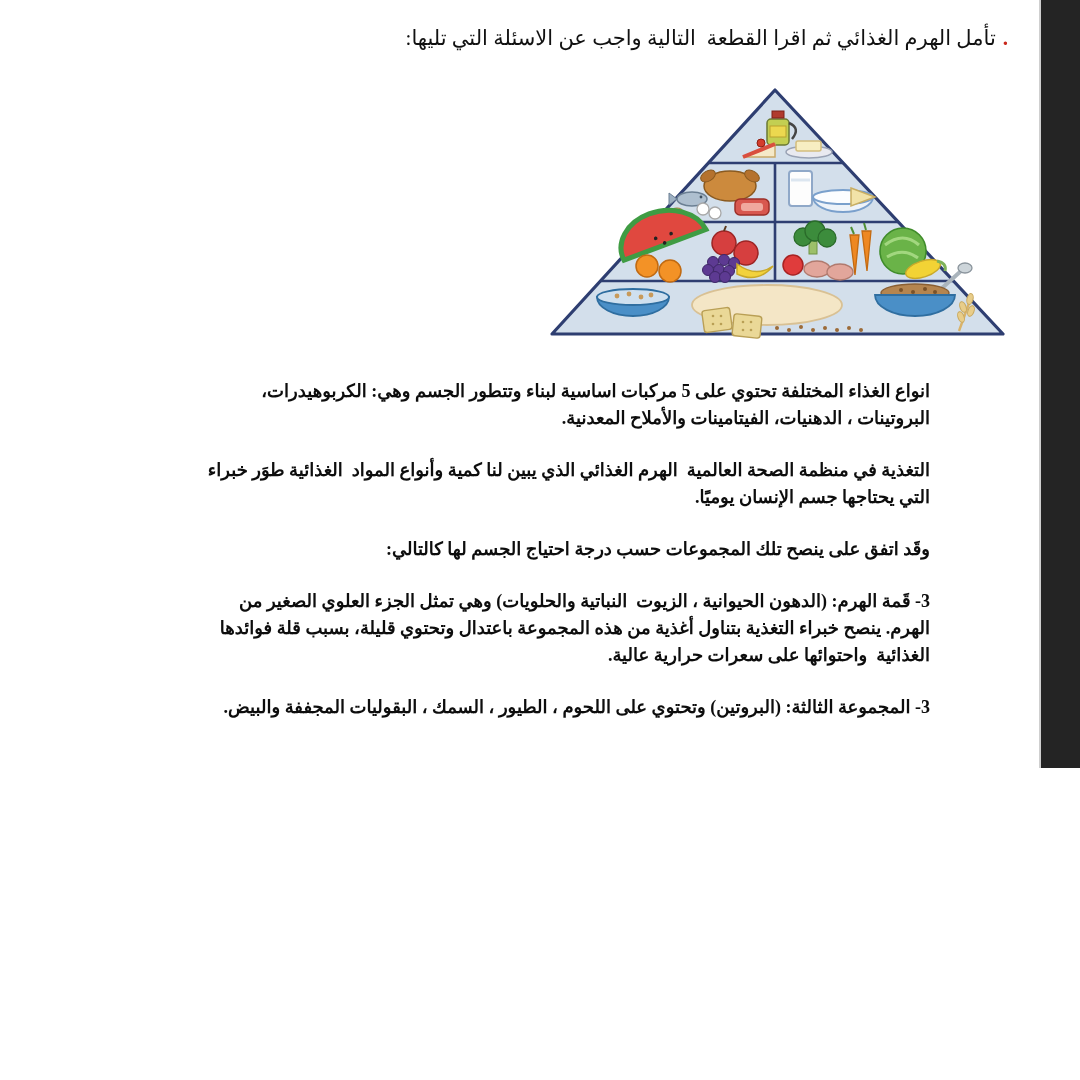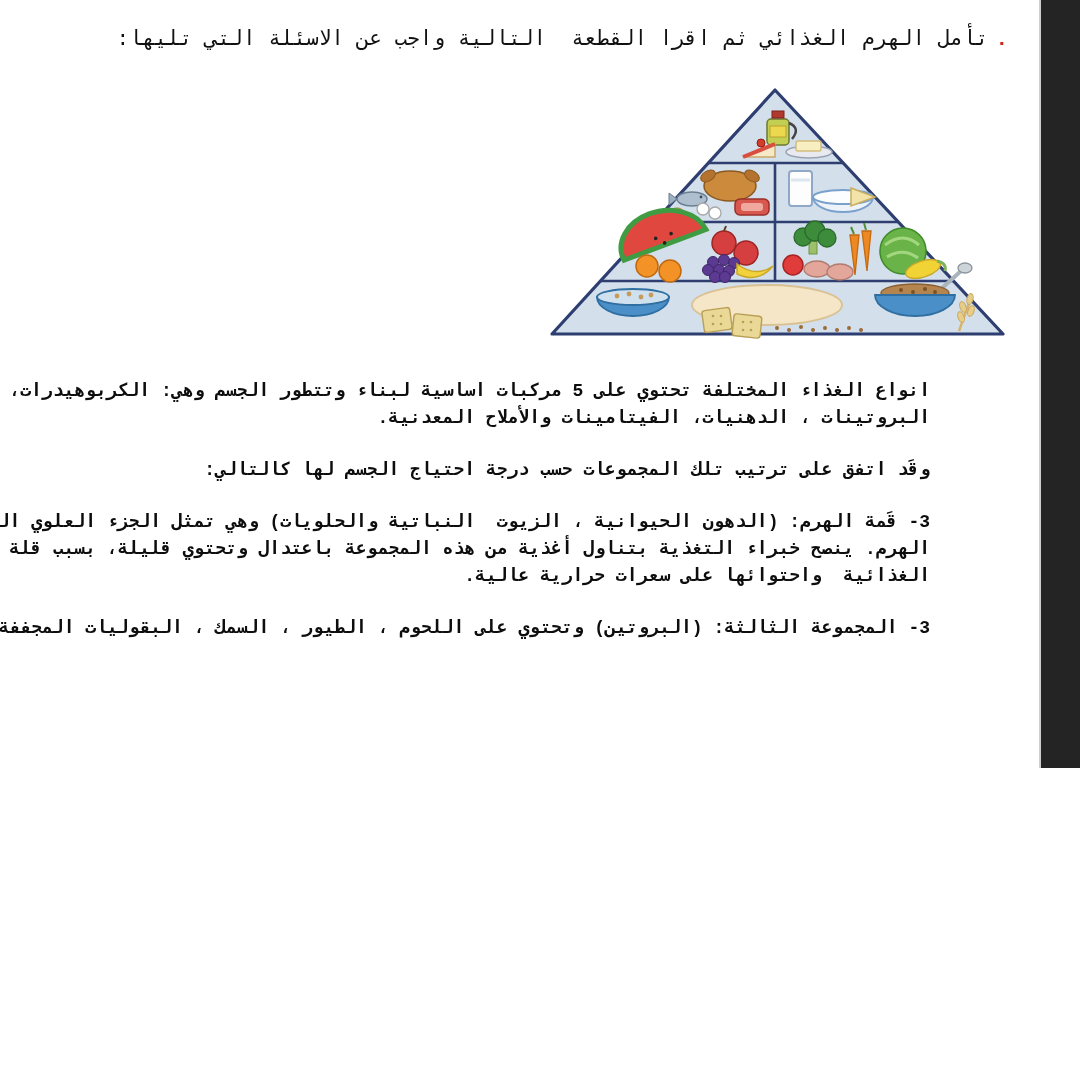--- a/index.html
+++ b/index.html
@@ -1,17 +1,17 @@
 <!DOCTYPE html>
 <html><head>
 <meta charset="utf-8">
 <style>
   html,body{margin:0;padding:0;background:#fff;}
   .page{position:relative;width:1080px;height:768px;background:#ffffff;overflow:hidden;
-        font-family:Liberation Mono, monospace;}
+        font-family:Liberation Serif, serif;}
   .side-bar{position:absolute;top:0;right:0;width:39px;height:1080px;background:#242424;
             border-left:2px solid #cfcfcf;}
   .title-row{position:absolute;top:26px;right:72px;direction:rtl;text-align:right;
              font-size:21px;font-weight:400;color:#111;white-space:pre;}
   .red-dot{color:#c9281c;margin-left:7px;font-weight:700;}
   .pyramid-wrap{position:absolute;left:545px;top:85px;width:460px;height:255px;}
   .content{position:absolute;top:378px;right:150px;left:32px;direction:rtl;text-align:right;}
   .para{margin:0 0 25px 0;}
   .line{direction:rtl;text-align:right;white-space:pre;font-size:18px;font-weight:700;
         color:#0d0d0d;line-height:27px;}
@@ -210,23 +210,27 @@
       </g>
     </svg>
   </div>
 
   <div class="content">
     <div class="para">
       <div class="line">انواع الغذاء المختلفة تحتوي على 5 مركبات اساسية لبناء وتتطور الجسم وهي: الكربوهيدرات،</div>
       <div class="line">البروتينات ، الدهنيات، الفيتامينات والأملاح المعدنية.</div>
     </div>
     <div class="para">
-    </div>
-    <div class="para">
-      <div class="line">وقَد اتفق على ترتيب تلك المجموعات حسب درجة احتياج الجسم لها كالتالي:</div>
+      <div class="line">التغذية في منظمة الصحة العالمية  الهرم الغذائي الذي يبين لنا كمية وأنواع المواد  الغذائية طوَر خبراء</div>
+      <div class="line">التي يحتاجها جسم الإنسان يوميًا.</div>
+    </div>
+    <div class="para">
+    </div>
+    <div class="para">
+      <div class="line">وقَد اتفق على ينصح تلك المجموعات حسب درجة احتياج الجسم لها كالتالي:</div>
     </div>
     <div class="para">
       <div class="line">3- قَمة الهرم: (الدهون الحيوانية ، الزيوت  النباتية والحلويات) وهي تمثل الجزء العلوي الصغير من</div>
       <div class="line">الهرم. ينصح خبراء التغذية بتناول أغذية من هذه المجموعة باعتدال وتحتوي قليلة، بسبب قلة فوائدها</div>
       <div class="line">الغذائية  واحتوائها على سعرات حرارية عالية.</div>
     </div>
     <div class="para">
     </div>
     <div class="para">
       <div class="line">3- المجموعة الثالثة: (البروتين) وتحتوي على اللحوم ، الطيور ، السمك ، البقوليات المجففة والبيض.</div>

